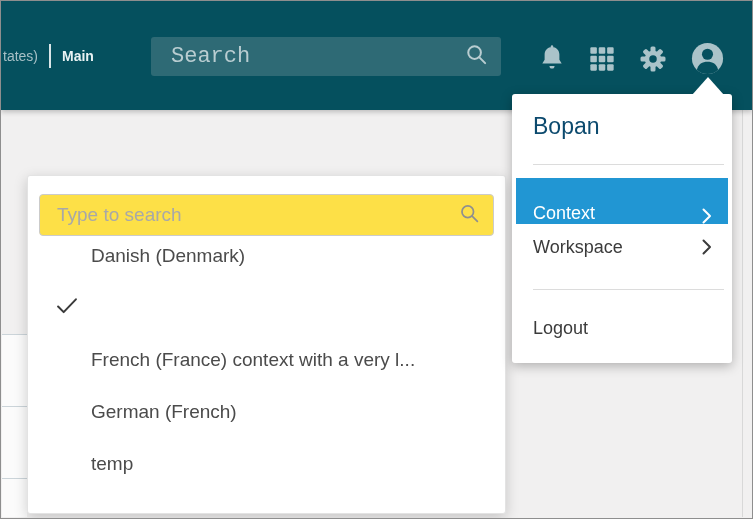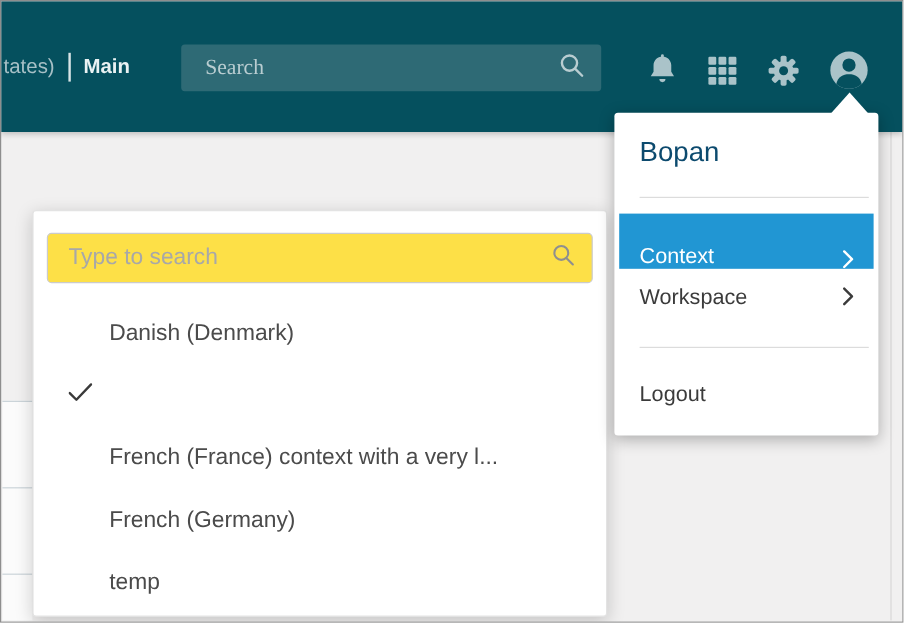--- a/index.html
+++ b/index.html
@@ -8,26 +8,26 @@
     border:1px solid #8e8e8e;background:#f1f0f0;overflow:hidden;
     font-family:"Liberation Sans","DejaVu Sans",sans-serif;
     -webkit-font-smoothing:antialiased;
   }
   
   .table-strip{position:absolute;left:1px;top:333px;width:25px;bottom:1px;background:#fbfbfb;border-top:1px solid #cbd4d9;}
   .row-line{position:absolute;left:1px;width:25px;height:1px;background:#cbd4d9;}
   .vline{position:absolute;left:741px;top:109px;bottom:1px;width:1px;background:#d8d8d8;}
   
   .topbar{position:absolute;top:0;left:0;right:0;height:109px;background:#05505e;box-shadow:0 2px 5px rgba(0,0,0,.22);z-index:1;}
-  .crumb{position:absolute;left:2px;top:40px;height:30px;display:flex;align-items:center;gap:11px;font-size:17px;white-space:nowrap;}
+  .crumb{position:absolute;left:2px;top:40px;height:30px;display:flex;align-items:center;gap:11px;font-size:14px;white-space:nowrap;}
   .crumb .prefix{color:#a7c0c6;}
   .crumb .sep{width:2px;height:24px;background:#d9e5e7;}
   .crumb .main{color:#e9f2f3;font-weight:600;cursor:pointer;}
   .searchbox{position:absolute;left:150px;top:36px;width:350px;height:39px;background:#2e6a75;border-radius:3px;display:flex;align-items:center;}
-  .searchbox input{flex:1;min-width:0;background:transparent;border:none;outline:none;color:#e2ecee;font-size:18px;padding:0 0 0 20px;font-family:Liberation Serif, serif;}
+  .searchbox input{flex:1;min-width:0;background:transparent;border:none;outline:none;color:#e2ecee;font-size:22px;padding:0 0 0 20px;font-family:Liberation Mono, monospace;}
   .searchbox input::placeholder{color:#b9cdd1;opacity:1;}
   .searchbox .mag{margin-right:13px;flex:0 0 auto;}
   .hicons{position:absolute;left:537px;top:40px;display:flex;align-items:center;gap:22px;}
   .hicon{display:flex;align-items:center;justify-content:center;cursor:pointer;}
   
   .menu-arrow{position:absolute;left:691px;top:76px;width:0;height:0;
     border-left:16px solid transparent;border-right:16px solid transparent;border-bottom:18px solid #ffffff;z-index:4;}
   .user-menu{position:absolute;left:511px;top:93px;width:220px;height:269px;background:#ffffff;border-radius:3px;
     box-shadow:0 3px 12px rgba(0,0,0,.28);z-index:3;box-sizing:border-box;}
   .user-name{padding:16px 21px 0;font-size:23px;line-height:32px;color:#0c4a6e;}
@@ -40,21 +40,21 @@
   .menu-item .chev{display:flex;align-items:center;}
   .menu-item.logout{margin-top:15px;}
   
   .flyout{position:absolute;left:26px;top:174px;width:479px;height:339px;background:#ffffff;border:1px solid #e3e3e3;
     border-radius:3px;box-shadow:0 4px 14px rgba(0,0,0,.18);z-index:2;box-sizing:border-box;}
   .flyout-search{position:absolute;left:11px;right:11px;top:18px;height:42px;border:1px solid #cbcbcb;border-radius:4px;
     display:flex;align-items:center;background:#fde047;box-sizing:border-box;}
   .flyout-search input{flex:1;min-width:0;border:none;outline:none;font-size:19px;color:#555555;padding:0 0 0 17px;font-family:inherit;background:transparent;}
   .flyout-search input::placeholder{color:#a8a8a8;opacity:1;}
   .flyout-search .mag{margin-right:13px;flex:0 0 auto;}
-  .options{position:absolute;top:76px;left:0;right:0;margin:0;padding:0;list-style:none;}
+  .options{position:absolute;top:54px;left:0;right:0;margin:0;padding:0;list-style:none;}
   .option{height:52px;display:flex;align-items:center;font-size:19px;color:#4b4b4b;cursor:pointer;white-space:nowrap;}
   .option .checkcell{width:34px;margin-left:29px;display:flex;align-items:center;flex:0 0 auto;}
   .option .olabel{overflow:hidden;text-overflow:ellipsis;}
 </style>
 </head>
 <body>
 
 <div class="screen">
 
   <div class="table-strip"></div>
@@ -178,21 +178,21 @@
             </svg>
           </span>
         </span>
       </li>
       <li class="option">
         <span class="checkcell"></span>
         <span class="olabel">French (France) context with a very l...</span>
       </li>
       <li class="option">
         <span class="checkcell"></span>
-        <span class="olabel">French (Germany)</span>
+        <span class="olabel">German (French)</span>
       </li>
       <li class="option">
         <span class="checkcell"></span>
         <span class="olabel">temp</span>
       </li>
     </ul>
   </div>
 
 </div>
 

